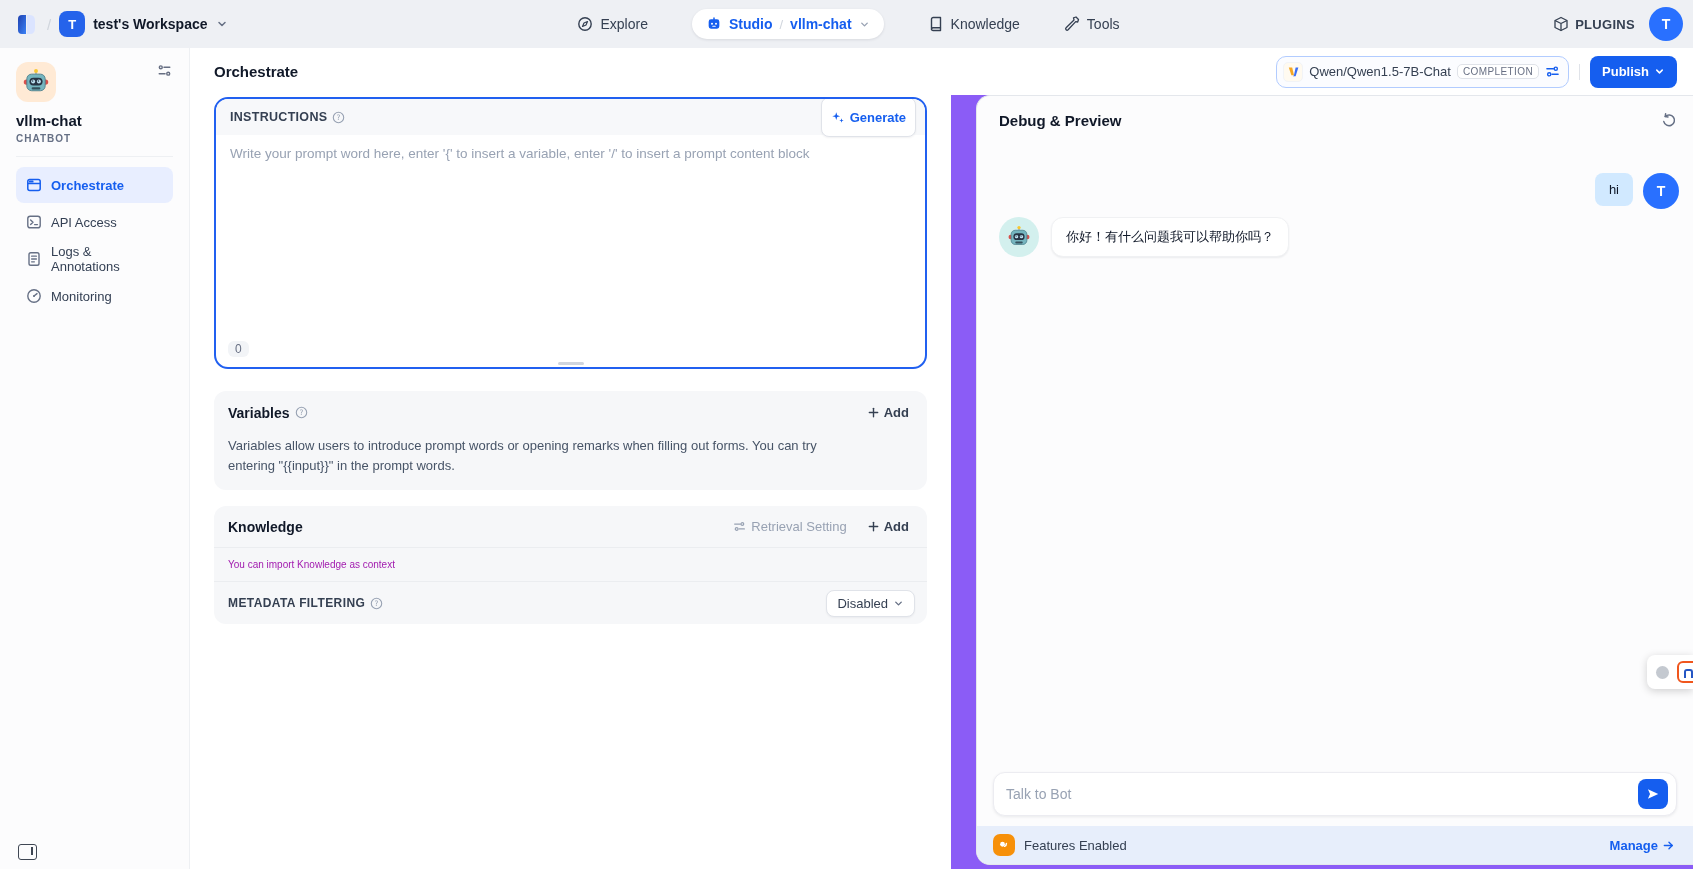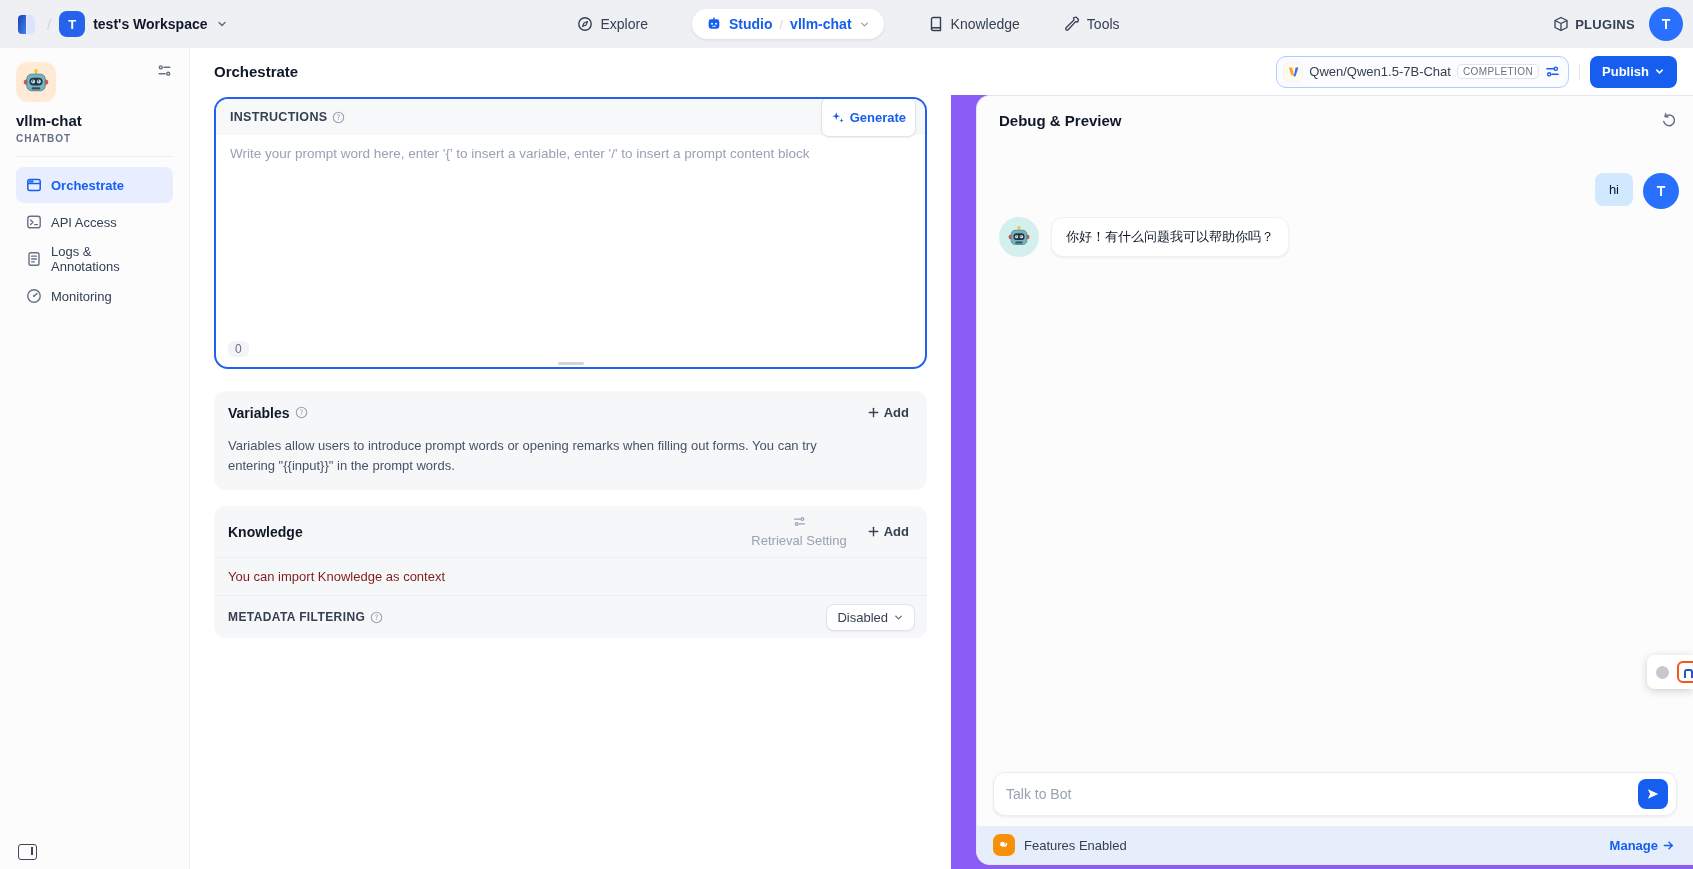--- a/index.html
+++ b/index.html
@@ -65,23 +65,23 @@
   .vars-panel { margin-top:22px; padding-bottom:14px; }
   .panel-header { display:flex; align-items:center; justify-content:space-between; padding:10px 12px 4px 14px; }
   .panel-title-wrap { display:flex; align-items:center; gap:5px; }
   .panel-title { font-size:14px; font-weight:600; color:#101828; }
   .add-btn { display:flex; align-items:center; gap:4px; font-size:13px; font-weight:600; color:#354052; padding:4px 6px; border-radius:6px; cursor:pointer; }
   .vars-desc { padding:8px 14px 0; font-size:13px; color:#475467; line-height:1.55; max-width:648px; }
 
   .kn-panel { margin-top:16px; }
   .kn-header { display:flex; align-items:center; justify-content:space-between; padding:9px 12px 9px 14px; }
   .kn-right { display:flex; align-items:center; gap:14px; }
-  .retrieval-btn { display:flex; align-items:center; gap:5px; font-size:13px; font-weight:500; color:#98a2b3; cursor:default;flex-direction:column; }
+  .retrieval-btn { display:flex; align-items:center; gap:5px; font-size:13px; font-weight:500; color:#98a2b3; cursor:default; }
   .kn-divider { height:1px; background:#ebedf0; }
-  .kn-desc { padding:11px 14px; font-size:13px; color:#7f1d1d; }
+  .kn-desc { padding:11px 14px; font-size:10px; color:#a21caf; }
   .meta-row { height:42px; display:flex; align-items:center; justify-content:space-between; padding:0 12px 0 14px; }
   .meta-title-wrap { display:flex; align-items:center; gap:5px; }
   .meta-title { font-size:12px; font-weight:bold; letter-spacing:.4px; color:#354052; }
   .disabled-btn { display:flex; align-items:center; gap:5px; height:27px; padding:0 10px; background:#fff; border:1px solid #e0e3e9; border-radius:8px; box-shadow:0 1px 2px rgba(16,24,40,.05); font-size:13px; font-weight:500; color:#354052; cursor:pointer; }
 
   
   .debug-zone { flex:1; background:#8b5cf6; padding:0 0 4px 25px; min-width:0; }
   .debug-card { height:100%; background:#fcfcfd; border:0.5px solid #e4e7ec; border-right:none; border-radius:14px 0 0 14px; display:flex; flex-direction:column; overflow:hidden; }
   .debug-header { display:flex; align-items:flex-start; justify-content:space-between; padding:16px 16px 6px 22px; }
   .debug-title { font-size:15px; font-weight:bold; color:#101828; }

